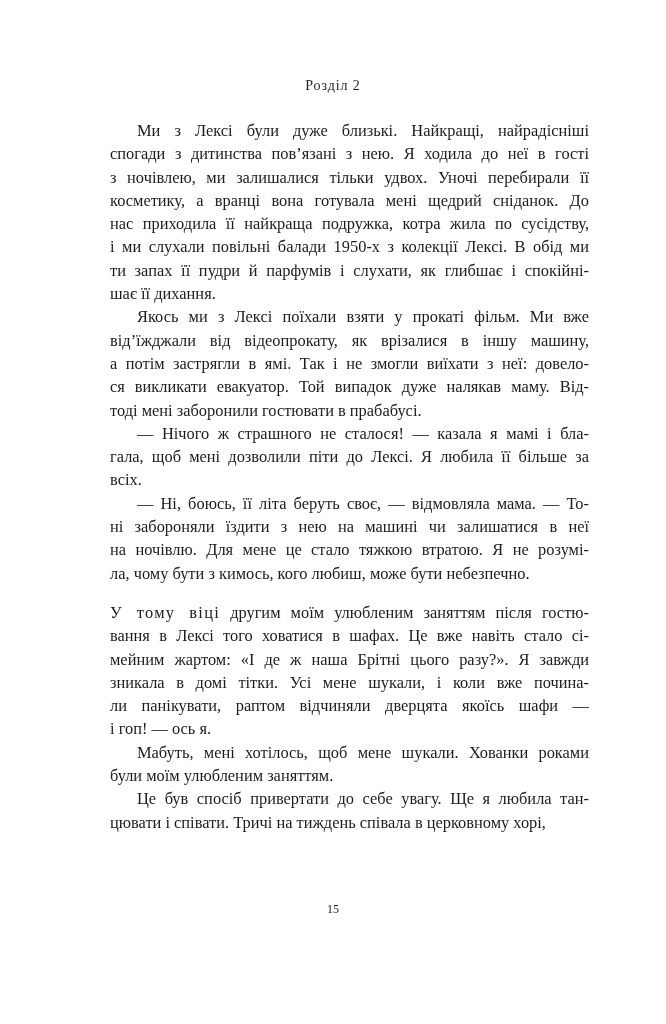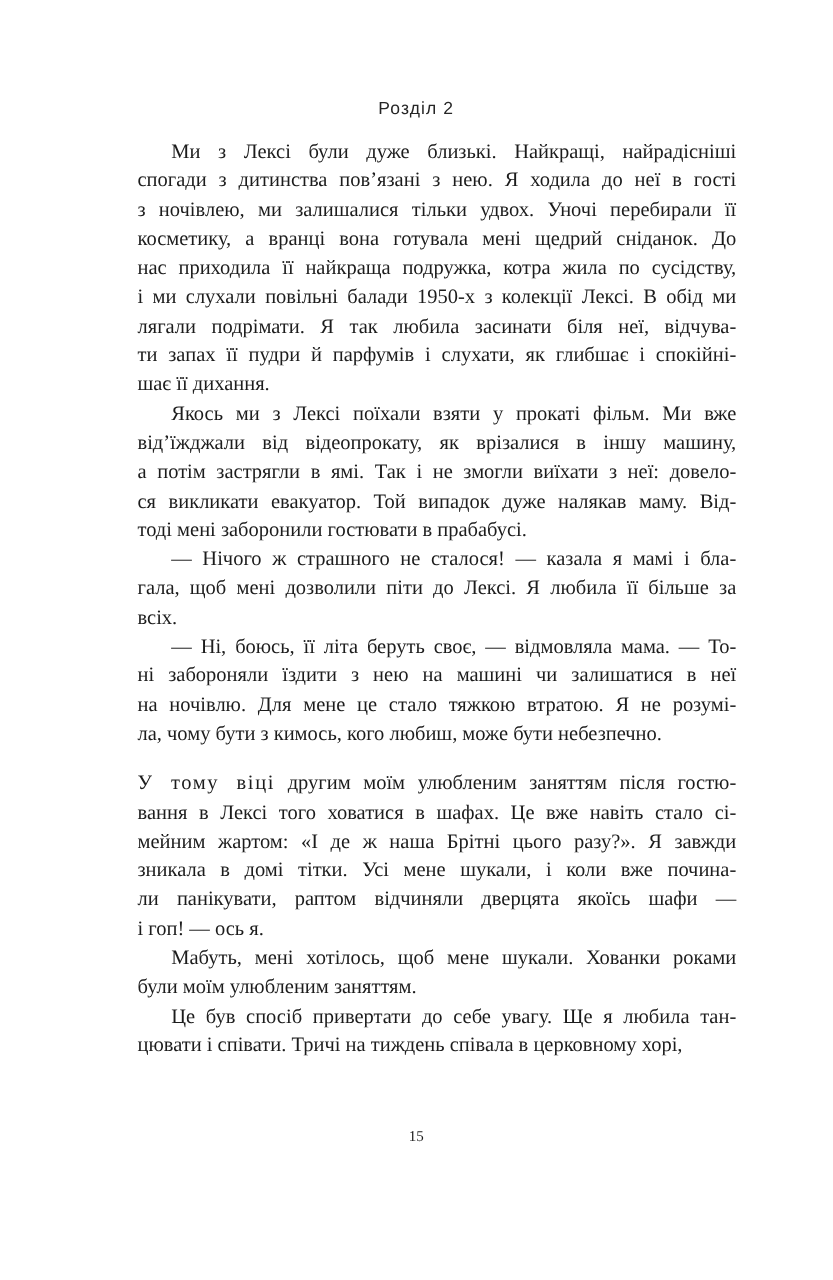--- a/index.html
+++ b/index.html
@@ -15,29 +15,29 @@
     overflow: hidden;
     font-family: "Liberation Serif", "DejaVu Serif", serif;
     color: #1c1c1c;
   }
   .chapter-head {
     position: absolute;
     top: 76px;
     left: 0;
     width: 100%;
     text-align: center;
-    font-family: Liberation Sans, sans-serif;
+    font-family: Liberation Serif, serif;
     font-size: 14px;
     line-height: 20px;
     letter-spacing: 0.9px;
     color: #262626;
   }
   .text-block {
     position: absolute;
-    top: 109px;
+    top: 119px;
     left: 110px;
     width: 479px;
     font-size: 16.4px;
     line-height: 23.3px;
   }
   .para { margin: 0; }
   .para.break-before { margin-top: 16px; }
   .line {
     text-align: justify;
     text-align-last: justify;
@@ -68,21 +68,20 @@
   <div class="chapter-head">Розділ 2</div>
 
   <div class="text-block">
       <div class="para">
         <div class="line indent">Ми з Лексі були дуже близькі. Найкращі, найрадісніші</div>
         <div class="line">спогади з дитинства пов’язані з нею. Я ходила до неї в гості</div>
         <div class="line">з ночівлею, ми залишалися тільки удвох. Уночі перебирали її</div>
         <div class="line">косметику, а вранці вона готувала мені щедрий сніданок. До</div>
         <div class="line">нас приходила її найкраща подружка, котра жила по сусідству,</div>
         <div class="line">і ми слухали повільні балади 1950-х з колекції Лексі. В обід ми</div>
-        <div class="line">лягали подрімати. Я так любила засинати біля неї, відчува-</div>
         <div class="line">ти запах її пудри й парфумів і слухати, як глибшає і спокійні-</div>
         <div class="line last">шає її дихання.</div>
       </div>
       <div class="para">
         <div class="line indent">Якось ми з Лексі поїхали взяти у прокаті фільм. Ми вже</div>
         <div class="line">від’їжджали від відеопрокату, як врізалися в іншу машину,</div>
         <div class="line">а потім застрягли в ямі. Так і не змогли виїхати з неї: довело-</div>
         <div class="line">ся викликати евакуатор. Той випадок дуже налякав маму. Від-</div>
         <div class="line last">тоді мені заборонили гостювати в прабабусі.</div>
       </div>

